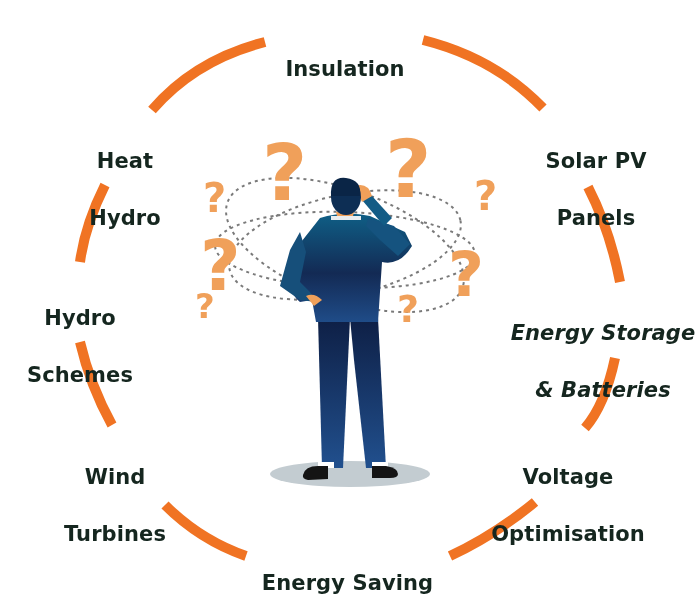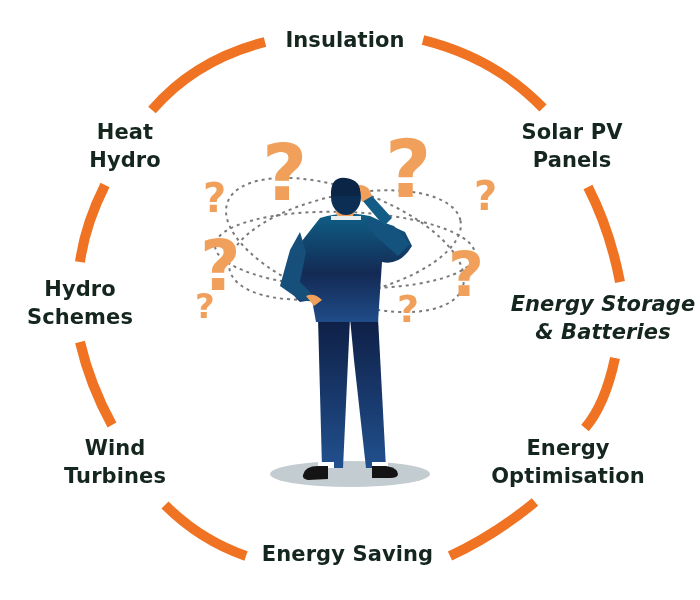--- a/index.html
+++ b/index.html
@@ -1,20 +1,20 @@
 <!DOCTYPE html>
 <html><head>
 <meta charset="utf-8">
 <style>
   html, body { margin: 0; padding: 0; background: #ffffff; }
   body { width: 700px; height: 600px; position: relative; overflow: hidden; font-family: "DejaVu Sans", "Liberation Sans", sans-serif; }
   .stage { position: absolute; left: 0; top: 0; width: 700px; height: 600px; }
   svg.art { position: absolute; left: 0; top: 0; }
   .label { position: absolute; color: #15261f; font-weight: bold; font-size: 21px; line-height: 28px; text-align: center; white-space: nowrap; letter-spacing: 0.1px; }
-  .label span { display: block; }
+  .label span { display: block; margin-top: 29px; }
 </style>
 </head>
 <body>
 
 <div class="stage">
 
   <svg class="art" width="700" height="600" viewBox="0 0 700 600">
     <defs>
       <linearGradient id="suit" x1="0" y1="0" x2="0" y2="1">
         <stop offset="0" stop-color="#0f5f86"></stop>
@@ -83,32 +83,32 @@
 
       <ellipse cx="346" cy="197" rx="15" ry="18" fill="#0d2e54"></ellipse>
       <path d="M331 196 Q330 176 346 178 Q362 180 360 196 Z" fill="#0a2546"></path>
     </g>
   </svg>
 
   <div class="label" style="left:270px; top:26px; width:150px;">
     <span>Insulation</span>
   </div>
 
-  <div class="label" style="left:507px; top:118px; width:130px;">
+  <div class="label" style="left:531px; top:118px; width:130px;">
     <span>Solar PV</span>
     <span>Panels</span>
   </div>
 
   <div class="label" style="left:508px; top:290px; width:190px;font-style:italic;">
     <span>Energy Storage</span>
     <span>&amp; Batteries</span>
   </div>
 
   <div class="label" style="left:483px; top:434px; width:170px;">
-    <span>Energy</span>
+    <span>Voltage</span>
     <span>Optimisation</span>
   </div>
 
   <div class="label" style="left:250px; top:540px; width:195px;text-align:center;">
     <span>Energy Saving</span>
   </div>
 
   <div class="label" style="left:55px; top:434px; width:120px;">
     <span>Wind</span>
     <span>Turbines</span>

